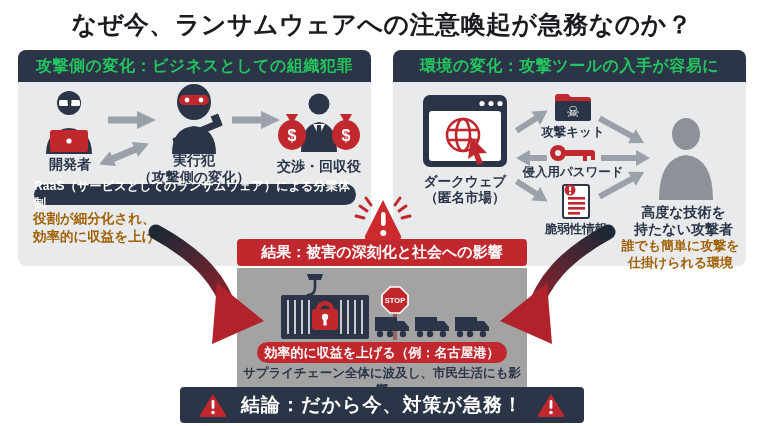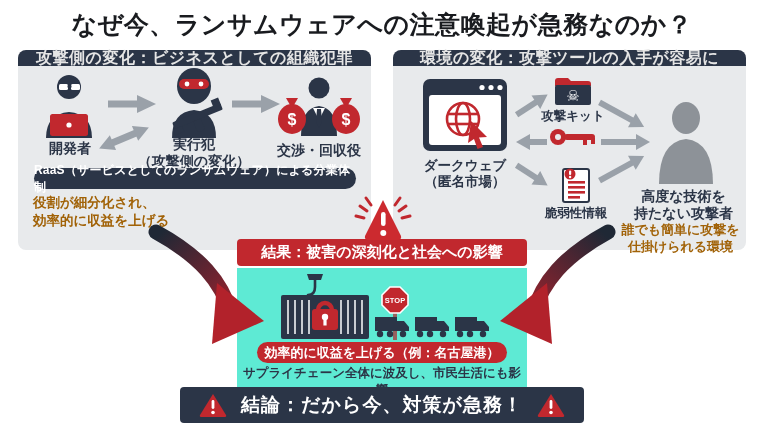--- a/index.html
+++ b/index.html
@@ -13,22 +13,22 @@
 
   
   .title {
     top:8px; left:0; width:764px; text-align:center;
     font-size:25px; font-weight:700; color:#191b1f; letter-spacing:0.5px;
   }
 
   
   .panel { width:353px; top:50px; }
   .panel-header {
-    height:16px; background:#2b3547; border-radius:8px 8px 0 0;
-    color:#e5e5e5; font-weight:700; font-size:16px;
+    height:32px; background:#2b3547; border-radius:8px 8px 0 0;
+    color:#22c55e; font-weight:700; font-size:16px;
     display:flex; align-items:center; justify-content:center;
     letter-spacing:0.5px;
   }
   .panel-body {
     position:relative; height:184px; background:#e8eaec;
     border-radius:0 0 8px 8px;
   }
   .left-panel { left:18px; }
   .right-panel { left:393px; }
 
@@ -51,21 +51,21 @@
 
   
   .result-banner {
     left:237px; top:239px; width:290px; height:27px;
     background:#c1282e; border-radius:4px; color:#ffffff;
     font-size:15px; font-weight:700; display:flex; align-items:center;
     justify-content:center; z-index:3;
   }
   .pink-box {
     left:237px; top:268px; width:290px; height:128px;
-    background:#5eead4; border-radius:0 0 6px 6px; z-index:2;
+    background:#a3a3a3; border-radius:0 0 6px 6px; z-index:2;
   }
   .infra-pill {
     position:absolute; left:20px; top:74px; width:250px; height:21px;
     background:#c1282e; border-radius:12px; color:#ffffff;
     font-size:13px; font-weight:700; display:flex; align-items:center;
     justify-content:center;
   }
   .supply-note {
     position:absolute; left:0; top:97px; width:290px; text-align:center;
     font-size:12.5px; font-weight:700; color:#2b3547;
@@ -315,20 +315,21 @@
     </svg>
     <div class="icon-label small-label" style="left:125px; top:43px; width:110px;">攻撃キット</div>
 
     <svg class="abs" style="left:156px; top:61px;" width="50" height="20" viewBox="0 0 50 20">
       <circle cx="9" cy="10" r="8" fill="#c1282e"></circle>
       <circle cx="9" cy="10" r="3" fill="#e8eaec"></circle>
       <rect x="15" y="7" width="31" height="6" rx="3" fill="#c1282e"></rect>
       <rect x="34" y="11" width="4" height="7" fill="#c1282e"></rect>
       <rect x="42" y="11" width="4" height="6" fill="#c1282e"></rect>
     </svg>
+    <div class="icon-label small-label" style="left:110px; top:83px; width:140px;">侵入用パスワード</div>
 
     <svg class="abs" style="left:167px; top:100px;" width="32" height="38" viewBox="0 0 32 38">
       <rect x="3" y="3" width="26" height="33" rx="2" fill="#ffffff" stroke="#2b3547" stroke-width="2"></rect>
       <g fill="#c1282e">
         <rect x="8" y="15" width="17" height="2.6"></rect>
         <rect x="8" y="20" width="17" height="2.6"></rect>
         <rect x="8" y="25" width="17" height="2.6"></rect>
         <rect x="8" y="30" width="12" height="2.6"></rect>
       </g>
       <circle cx="10" cy="8" r="5.5" fill="#c1282e"></circle>

